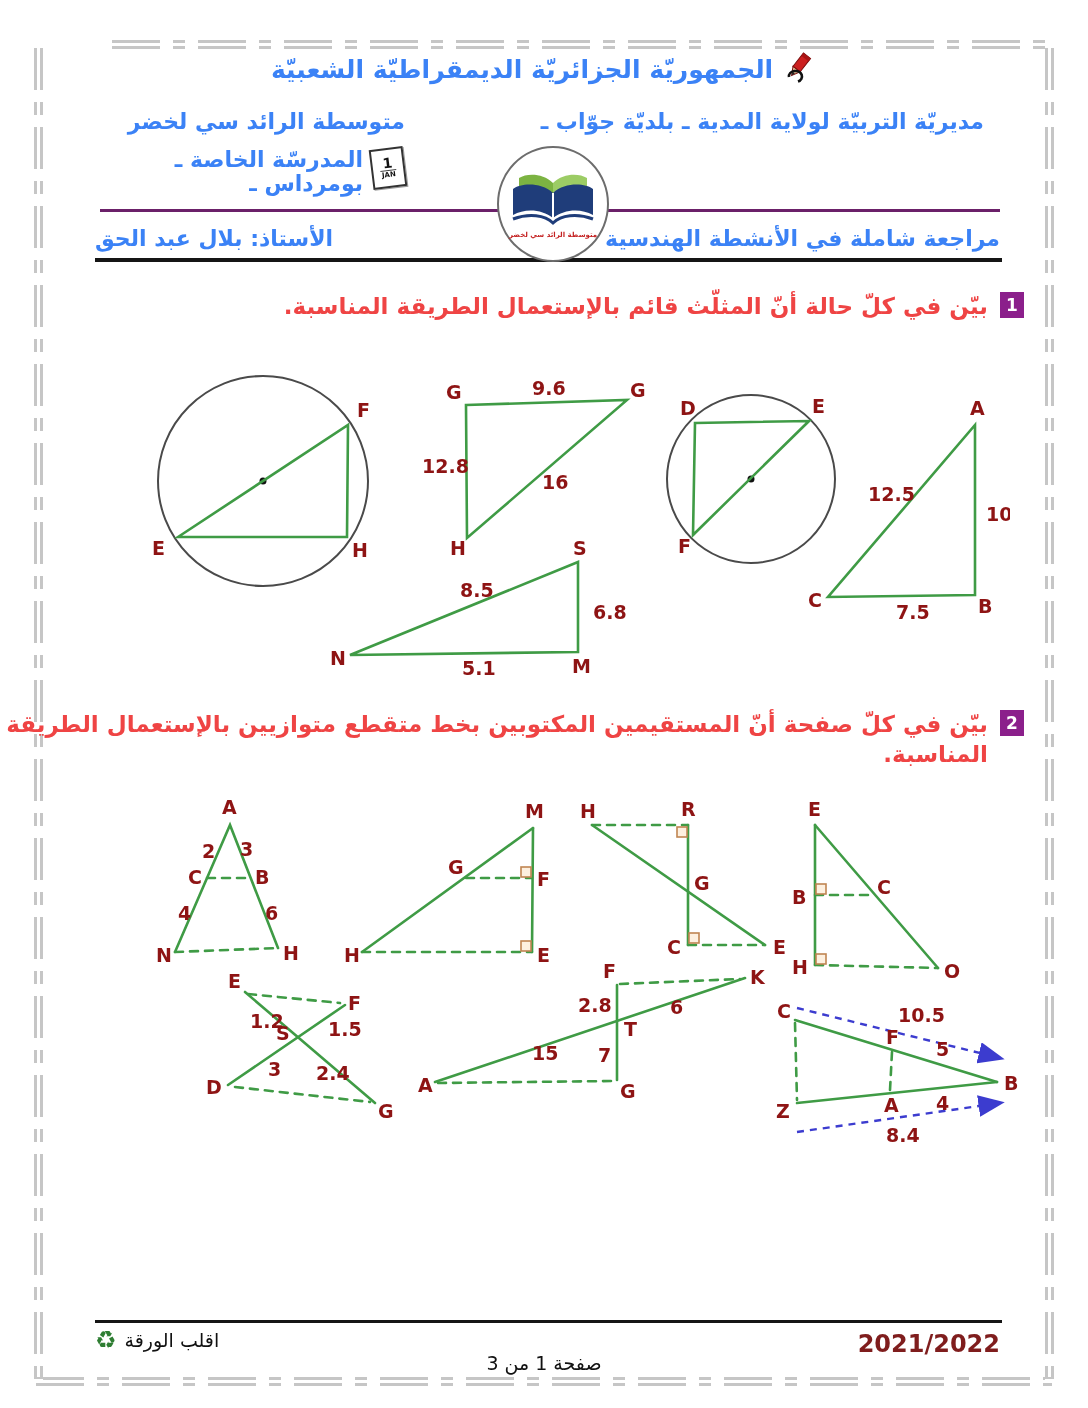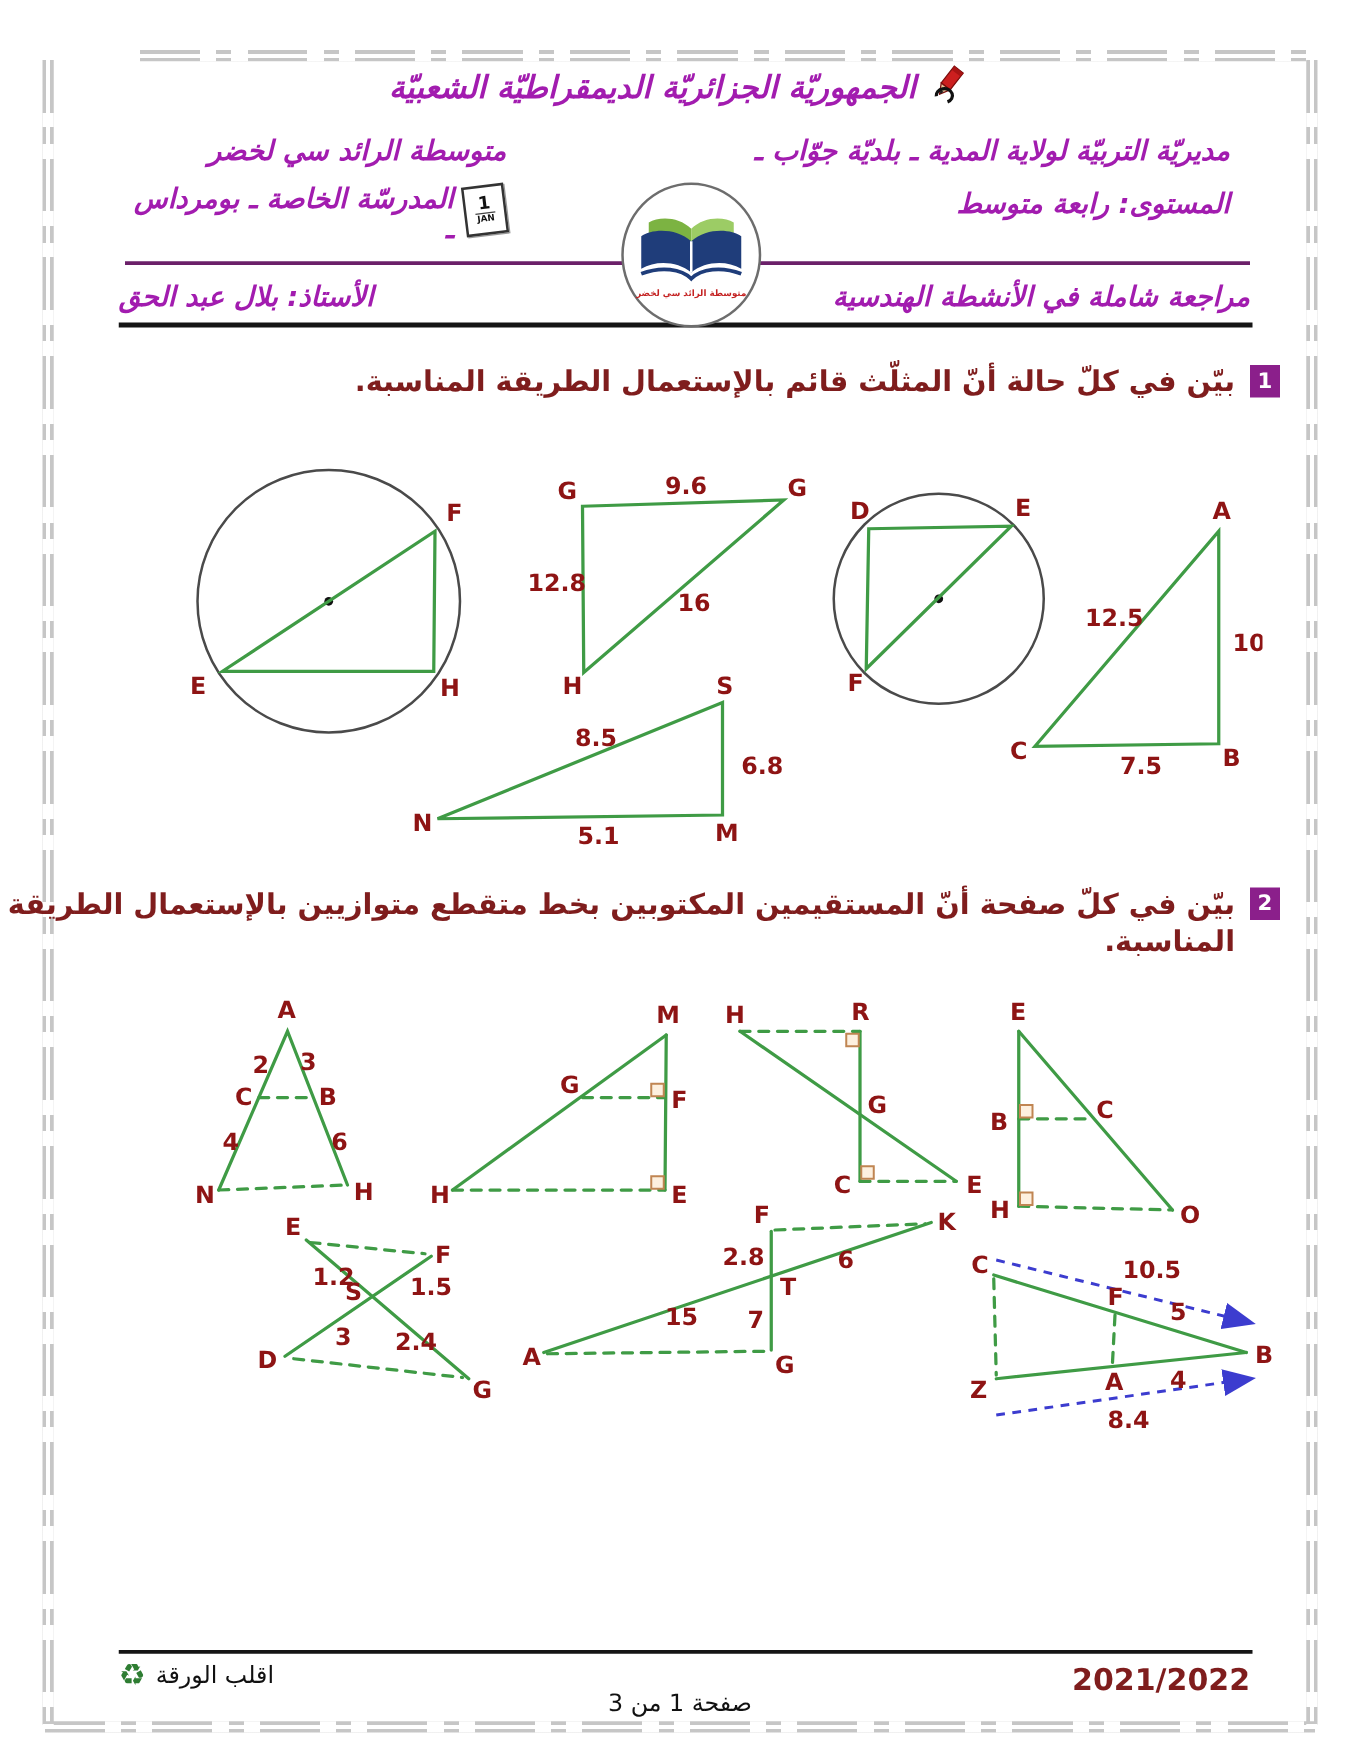--- a/index.html
+++ b/index.html
@@ -13,21 +13,21 @@
   .b-v{position:absolute;width:9px;
        background-image:
          repeating-linear-gradient(180deg, transparent 0 42px, #fff 42px 54px, transparent 54px 67px, #fff 67px 79px),
          linear-gradient(to right, #c6c6c6 0 3px, transparent 3px 6px, #c6c6c6 6px 9px);}
   .b-top{top:40px;left:112px;right:40px;}
   .b-bottom{bottom:22px;left:36px;right:36px;}
   .b-left{left:34px;top:48px;bottom:28px;}
   .b-right{right:34px;top:48px;bottom:28px;}
 
   .ar{direction:rtl;}
-  .purple{color:#a21caf;font-weight:bold;font-style:italic;}
+  .purple{color:#3b82f6;font-weight:bold;}
   .hdr-line{position:absolute;background:#6b2069;height:3px;}
   .black-line{position:absolute;background:#151515;}
 
   .republic{position:absolute;top:52px;left:0;right:0;display:flex;justify-content:center;
             align-items:center;gap:8px;direction:rtl;font-size:25px;}
   .hdr-right{position:absolute;right:104px;top:110px;text-align:right;font-size:22px;line-height:1.1;}
   .hdr-right .l2{margin-top:18px;}
   .hdr-left{position:absolute;left:95px;top:110px;width:310px;font-size:22px;line-height:1.1;}
   .hdr-left .row2{display:flex;direction:rtl;align-items:flex-start;gap:8px;margin-top:14px;justify-content:flex-end;}
   .title-right{position:absolute;right:88px;top:226px;font-size:22px;}
@@ -40,21 +40,21 @@
 
   .calendar{width:30px;height:36px;border:2px solid #333;background:#fff;transform:rotate(-7deg);
             display:flex;flex-direction:column;align-items:center;justify-content:center;
             font-weight:bold;flex:0 0 auto;box-shadow:1px 1px 0 #999;}
   .calendar .d{font-size:14px;line-height:1;color:#111;border-bottom:1px solid #444;padding:0 3px;}
   .calendar .m{font-size:7px;line-height:1.4;color:#111;}
 
   .exrow{position:absolute;display:flex;direction:rtl;align-items:flex-start;gap:12px;}
   .exnum{width:24px;height:26px;background:#8b1f8b;color:#fff;font-weight:bold;font-size:17px;
          display:flex;align-items:center;justify-content:center;flex:0 0 auto;}
-  .extext{font-size:23px;font-weight:bold;color:#7f1d1d;line-height:1.3;}
+  .extext{font-size:23px;font-weight:bold;color:#ef4444;line-height:1.3;}
 
   .figsvg{position:absolute;}
   .lbl{font:bold 19px "DejaVu Sans", sans-serif;fill:#8e1414;}
   .num{font:bold 19px "DejaVu Sans", sans-serif;fill:#8e1414;}
   .gsolid{stroke:#3f9b45;stroke-width:2.6;fill:none;stroke-linecap:round;}
   .gdash{stroke:#3f9b45;stroke-width:2.6;fill:none;stroke-dasharray:8 7;stroke-linecap:round;}
   .bdash{stroke:#3c3ccf;stroke-width:2.4;fill:none;stroke-dasharray:7 6;}
   .circ{stroke:#4a4a4a;stroke-width:2;fill:none;}
   .rsq{fill:#fdf0df;stroke:#c08552;stroke-width:1.6;}
 
@@ -82,21 +82,20 @@
         <polygon points="13.5,18 22.5,18 18,26" fill="#e8c79a" stroke="#7a0c0c" stroke-width="1"></polygon>
         <polygon points="16.5,22.5 19.5,22.5 18,26" fill="#222"></polygon>
       </g>
       <path d="M8 25 a6.5 5.5 0 1 1 9 4.5" stroke="#111" fill="none" stroke-width="2.6"></path>
     </svg>
     <span class="purple ar">الجمهوريّة الجزائريّة الديمقراطيّة الشعبيّة</span>
   </div>
 
   <div class="hdr-right">
     <div class="purple ar">مديريّة التربيّة لولاية المدية ـ بلديّة جوّاب ـ</div>
-    <div class="purple ar l2">المستوى: رابعة متوسط</div>
   </div>
 
   <div class="hdr-left">
     <div class="purple ar">متوسطة الرائد سي لخضر</div>
     <div class="row2">
       <div class="calendar">
         <span class="d">1</span>
         <span class="m">JAN</span>
       </div>
       <span class="purple ar">المدرسّة الخاصة ـ بومرداس ـ</span>

